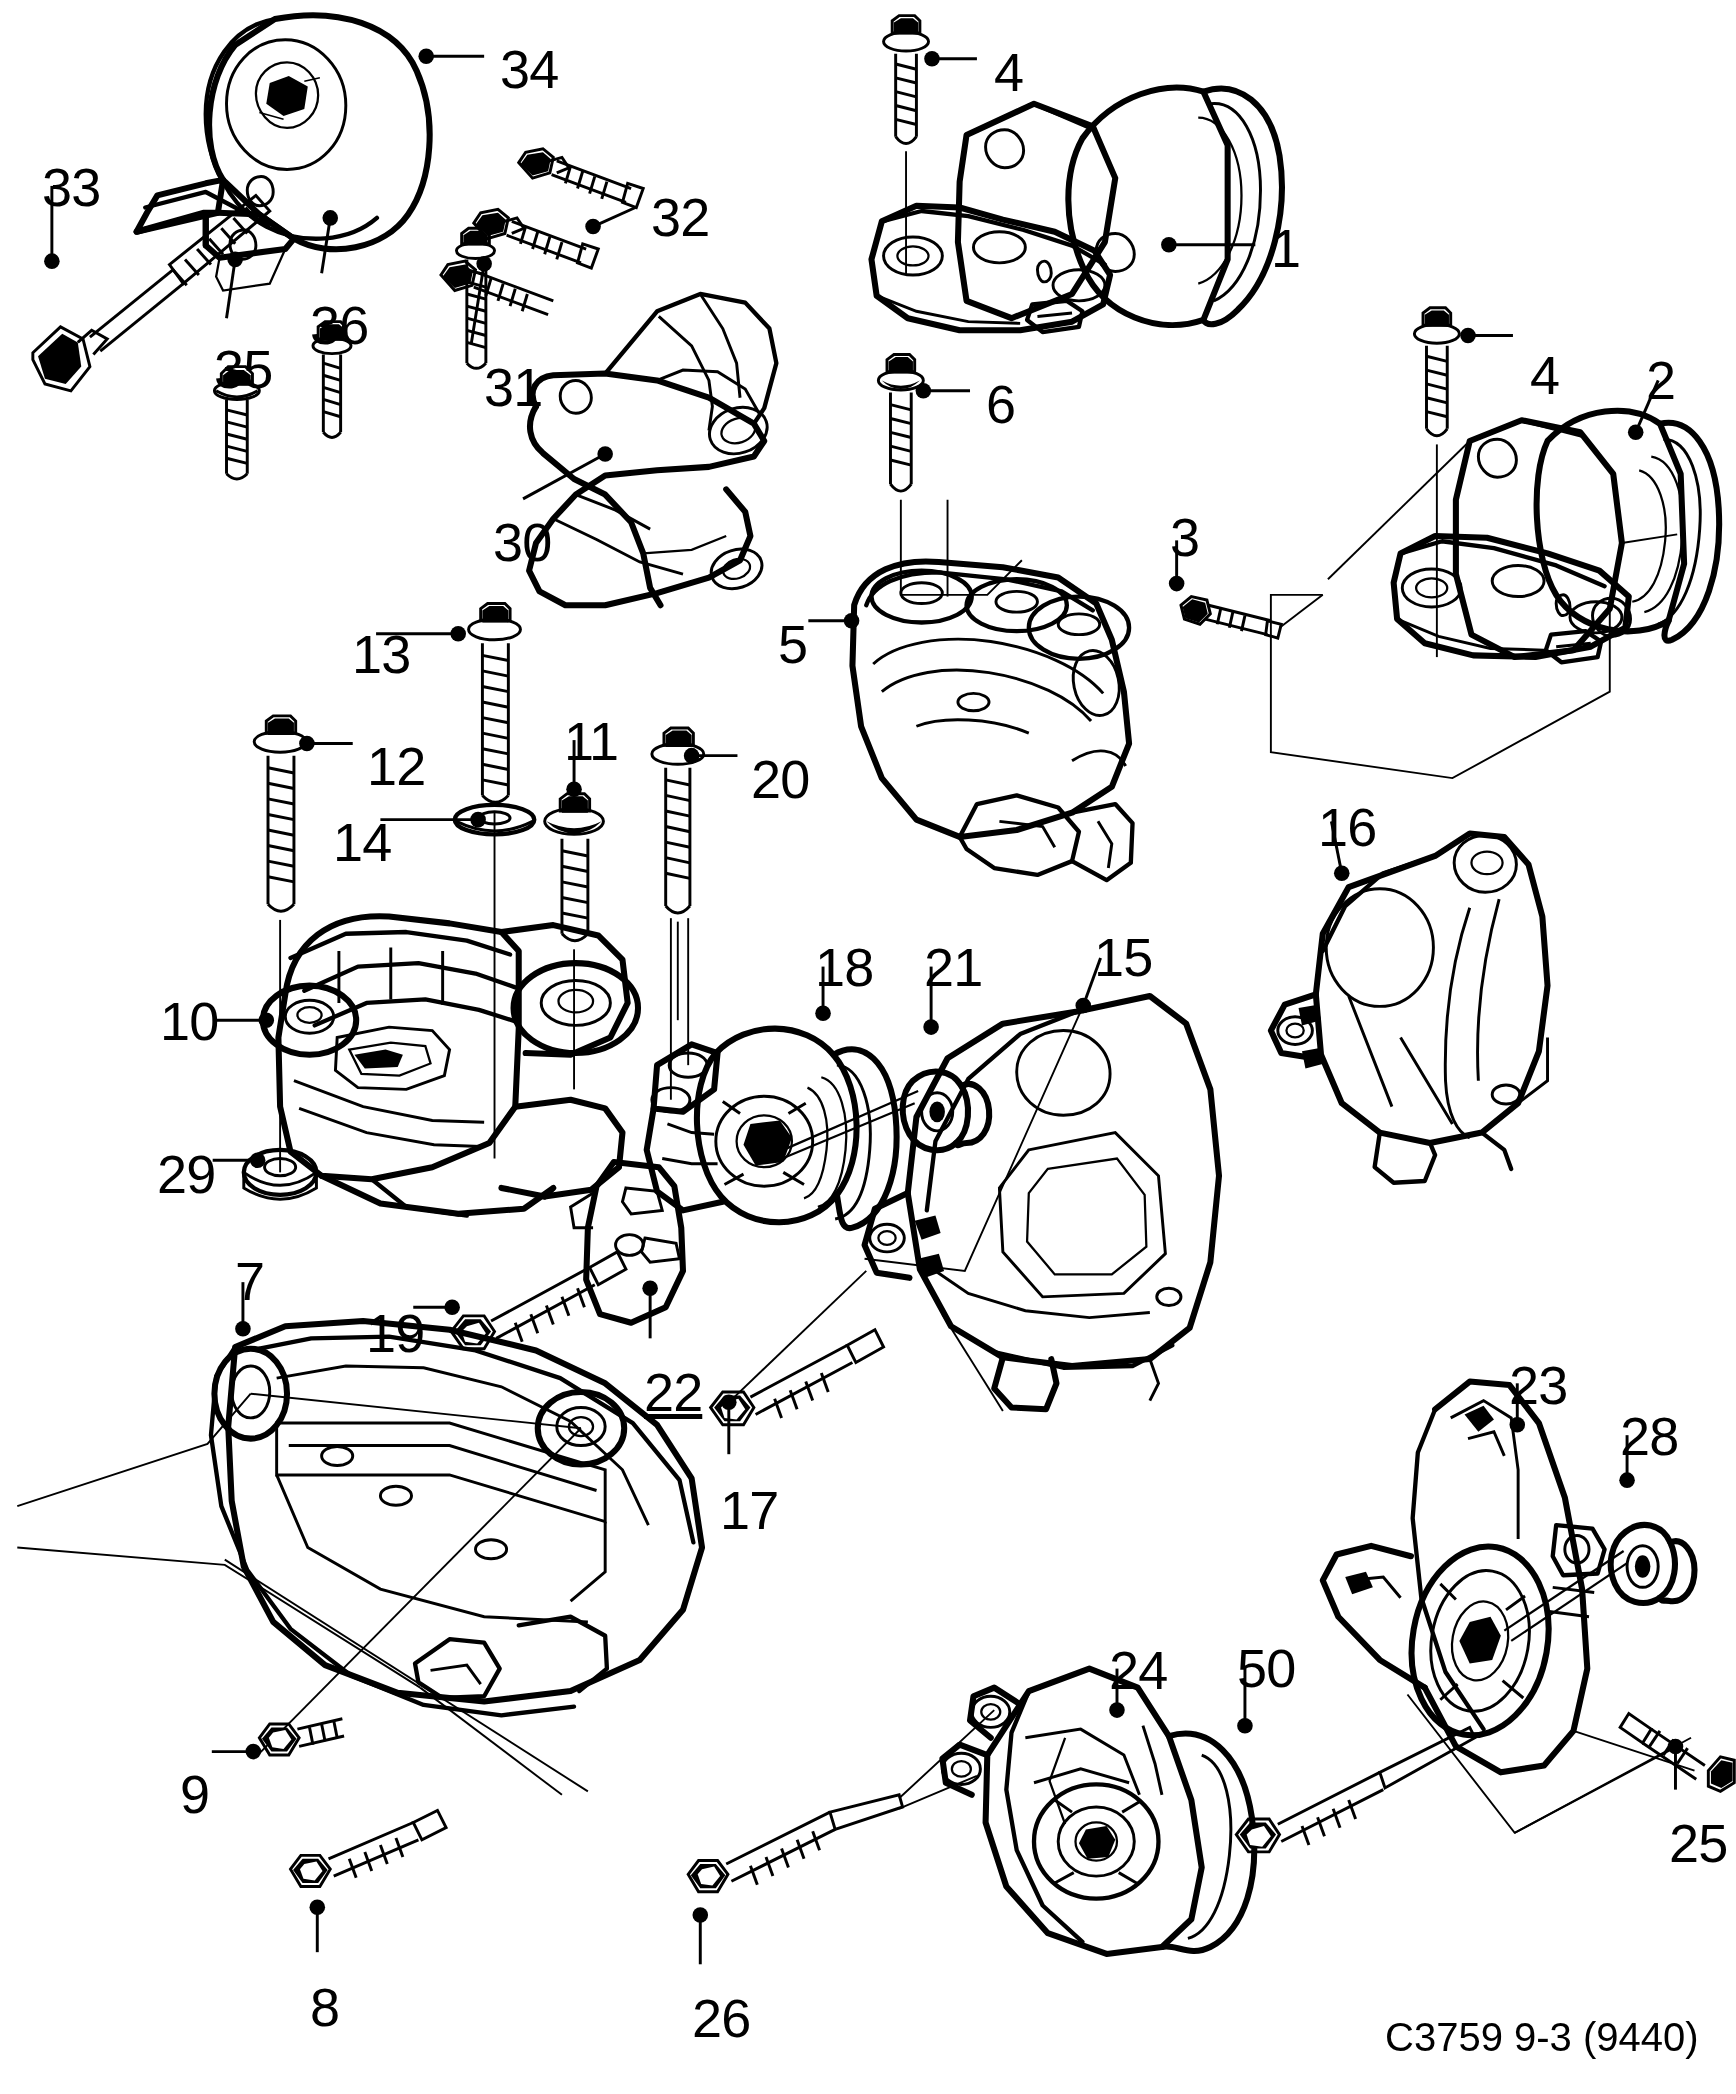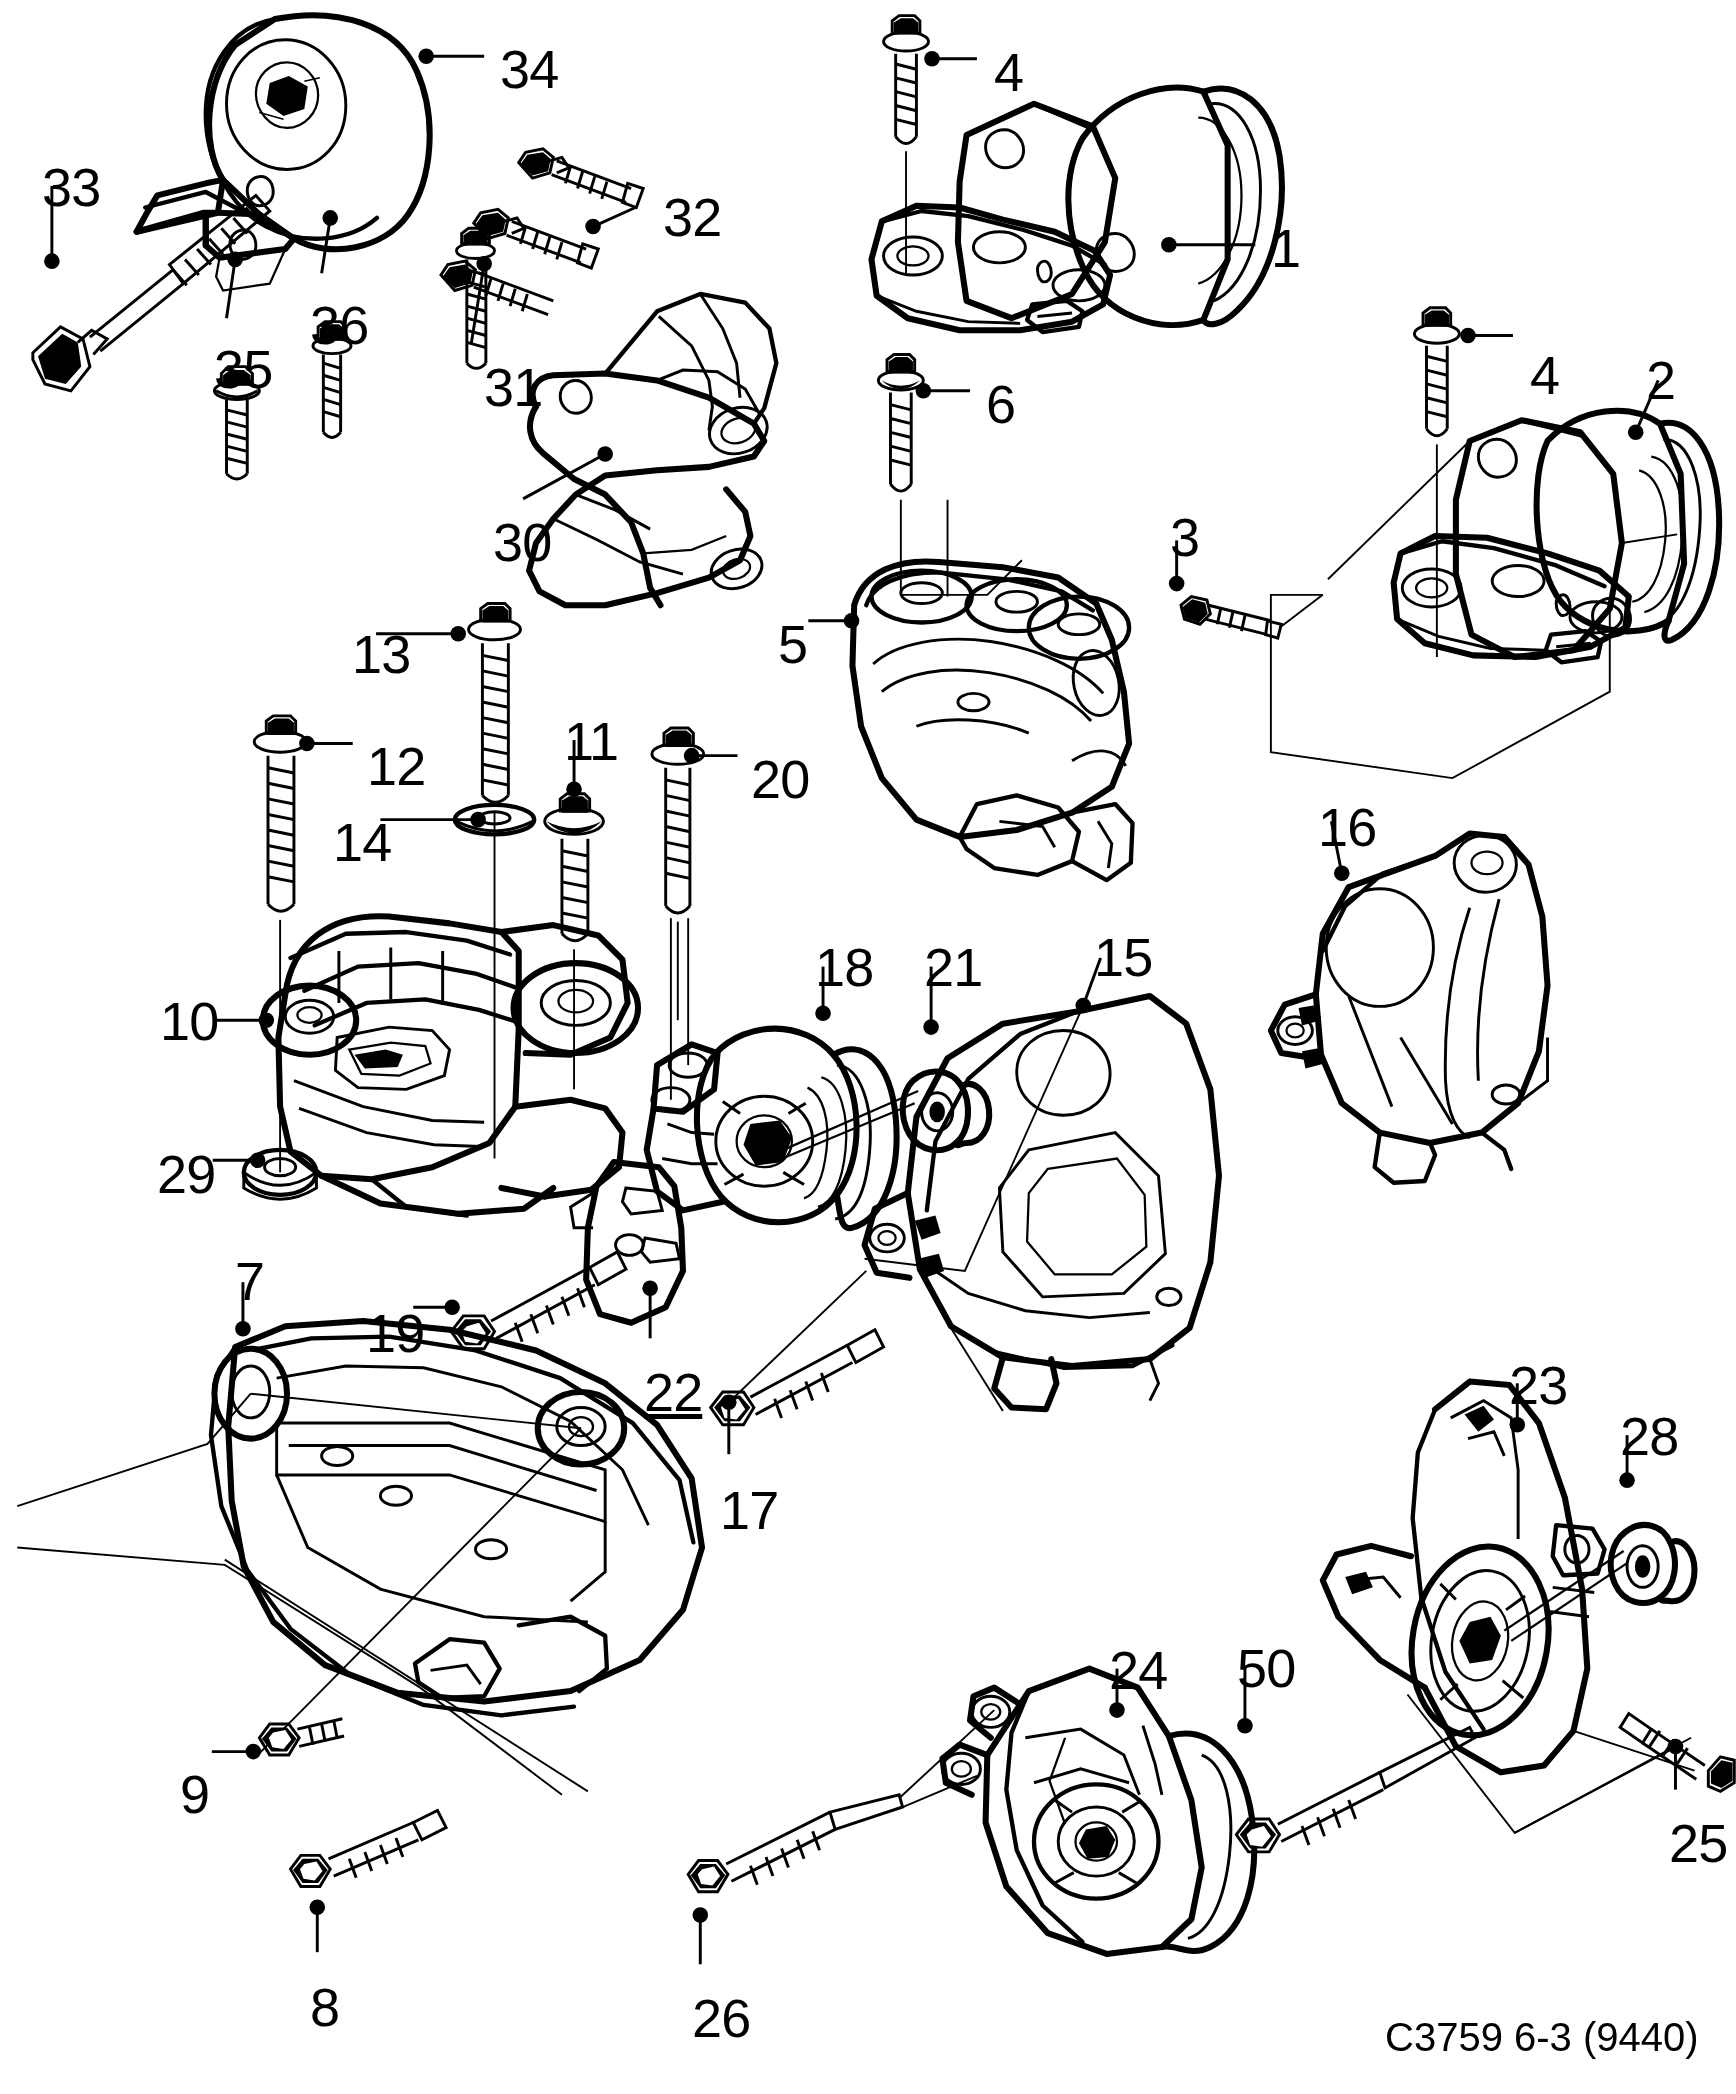--- a/index.html
+++ b/index.html
@@ -842,23 +842,23 @@
       <div class="callout" style="left: 644px; top: 1365px; text-decoration: underline;">22</div>
       <div class="callout" style="left: 1509px; top: 1358px;">23</div>
       <div class="callout" style="left: 1109px; top: 1643px;">24</div>
       <div class="callout" style="left: 1669px; top: 1816px;">25</div>
       <div class="callout" style="left: 692px; top: 1991px;">26</div>
       <div class="callout" style="left: 1237px; top: 1641px;">50</div>
       <div class="callout" style="left: 1620px; top: 1409px;">28</div>
       <div class="callout" style="left: 157px; top: 1147px;">29</div>
       <div class="callout" style="left: 493px; top: 515px;">30</div>
       <div class="callout" style="left: 450px; top: 360px; margin-left: 34px;">31</div>
-      <div class="callout" style="left: 651px; top: 190px; margin-left: 12px;">32</div>
+      <div class="callout" style="left: 651px; top: 190px;">32</div>
       <div class="callout" style="left: 42px; top: 160px;">33</div>
       <div class="callout" style="left: 500px; top: 42px;">34</div>
       <div class="callout" style="left: 214px; top: 342px;">35</div>
       <div class="callout" style="left: 310px; top: 298px;">36</div>
     </div>
 
-  <div class="caption" style="left:1385px; top:2015px;">C3759 6-3 (9440)</div>
+  <div class="caption" style="left:1385px; top:2015px;">C3759 9-3 (9440)</div>
 
 </div>
 
 
 </body></html>

